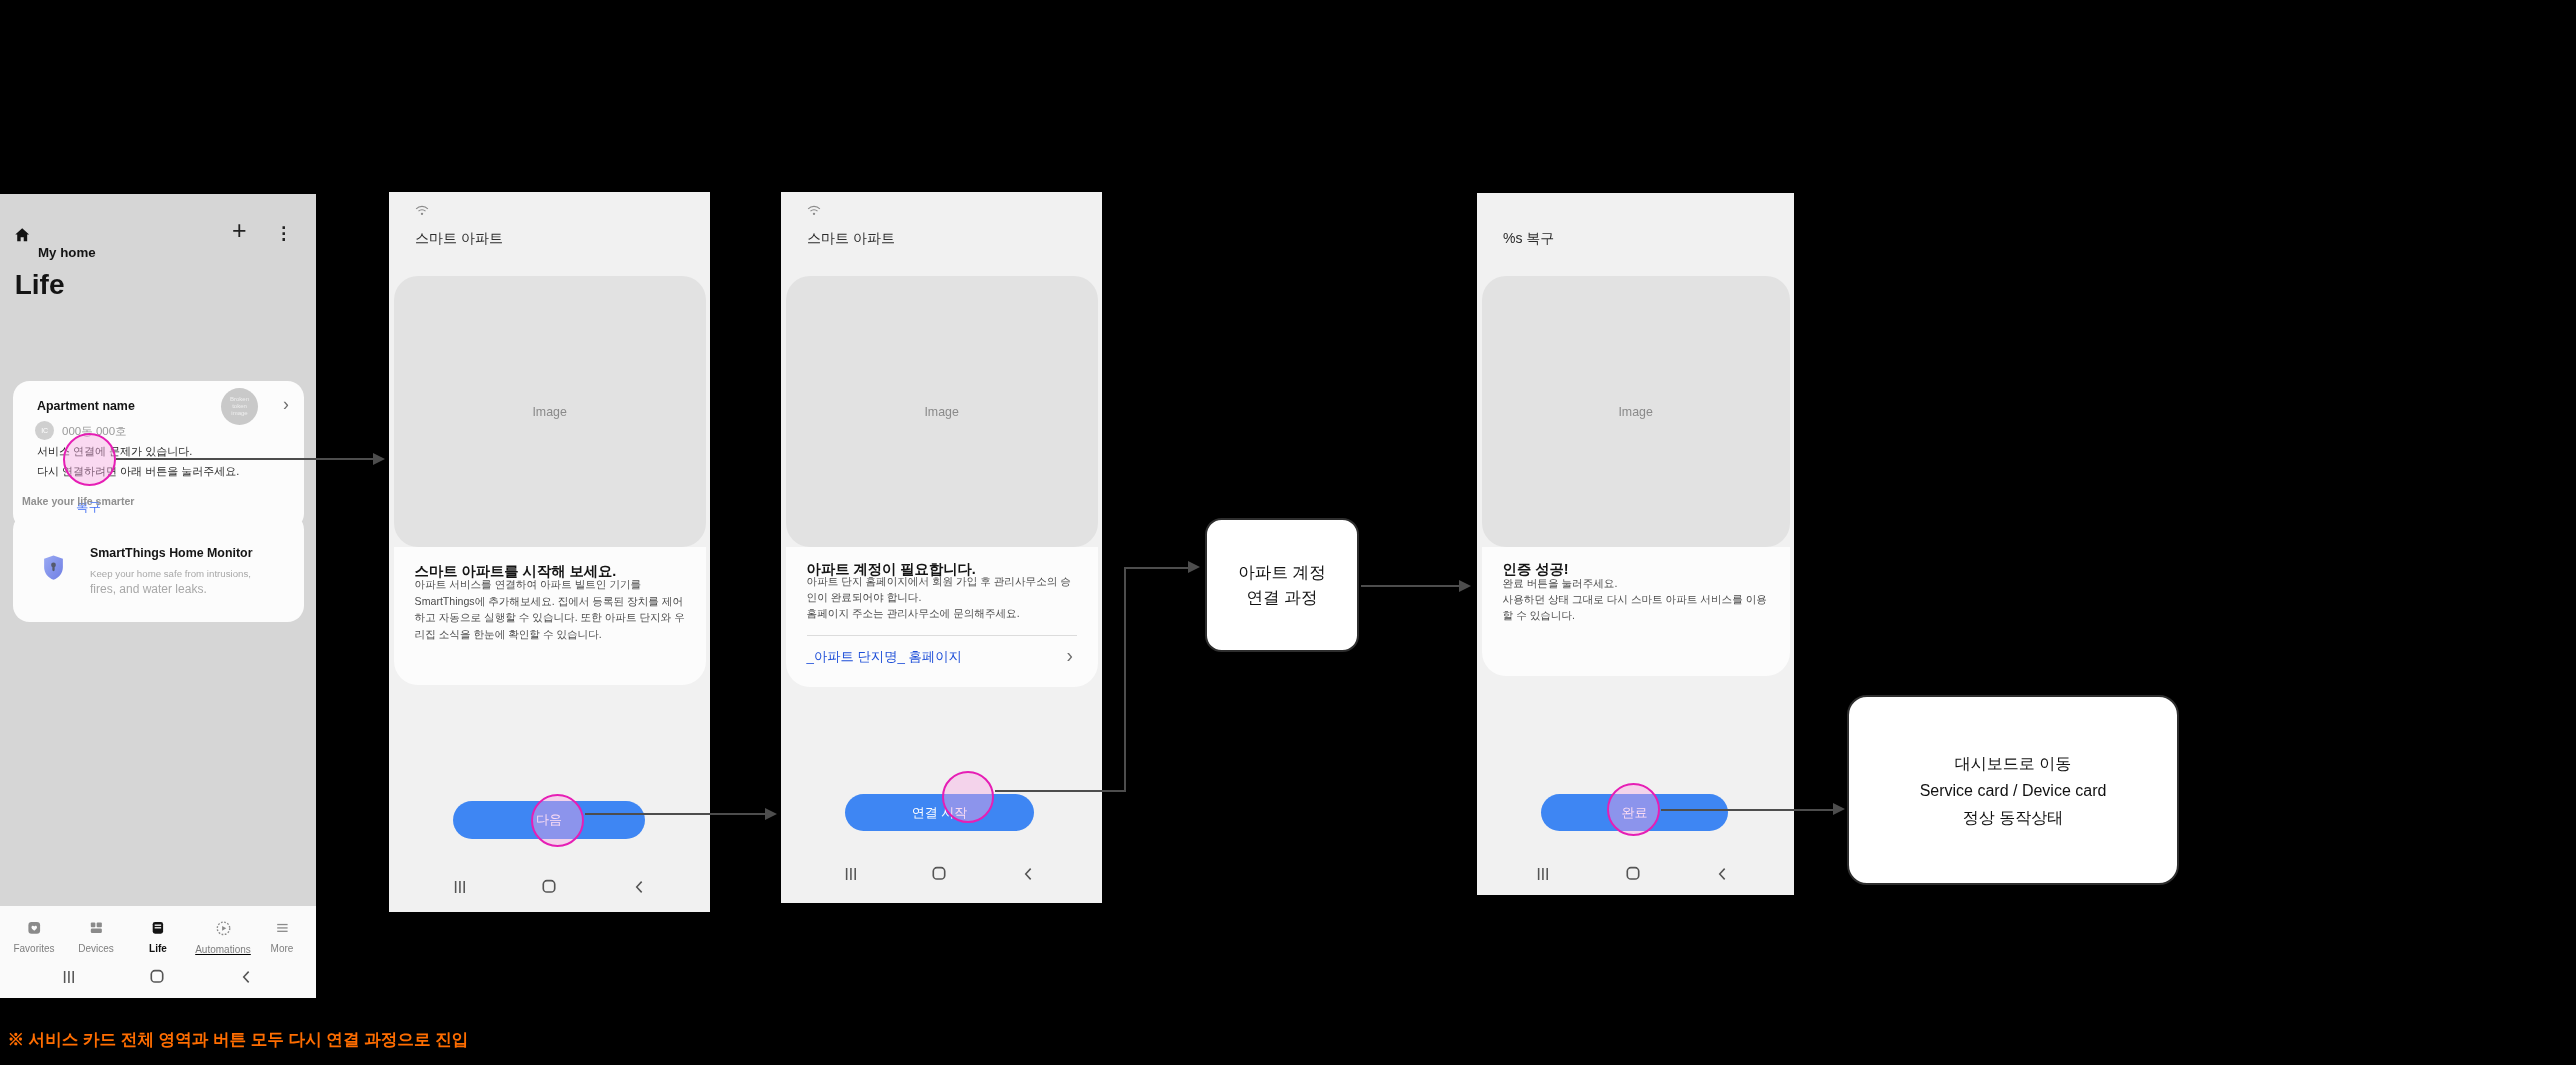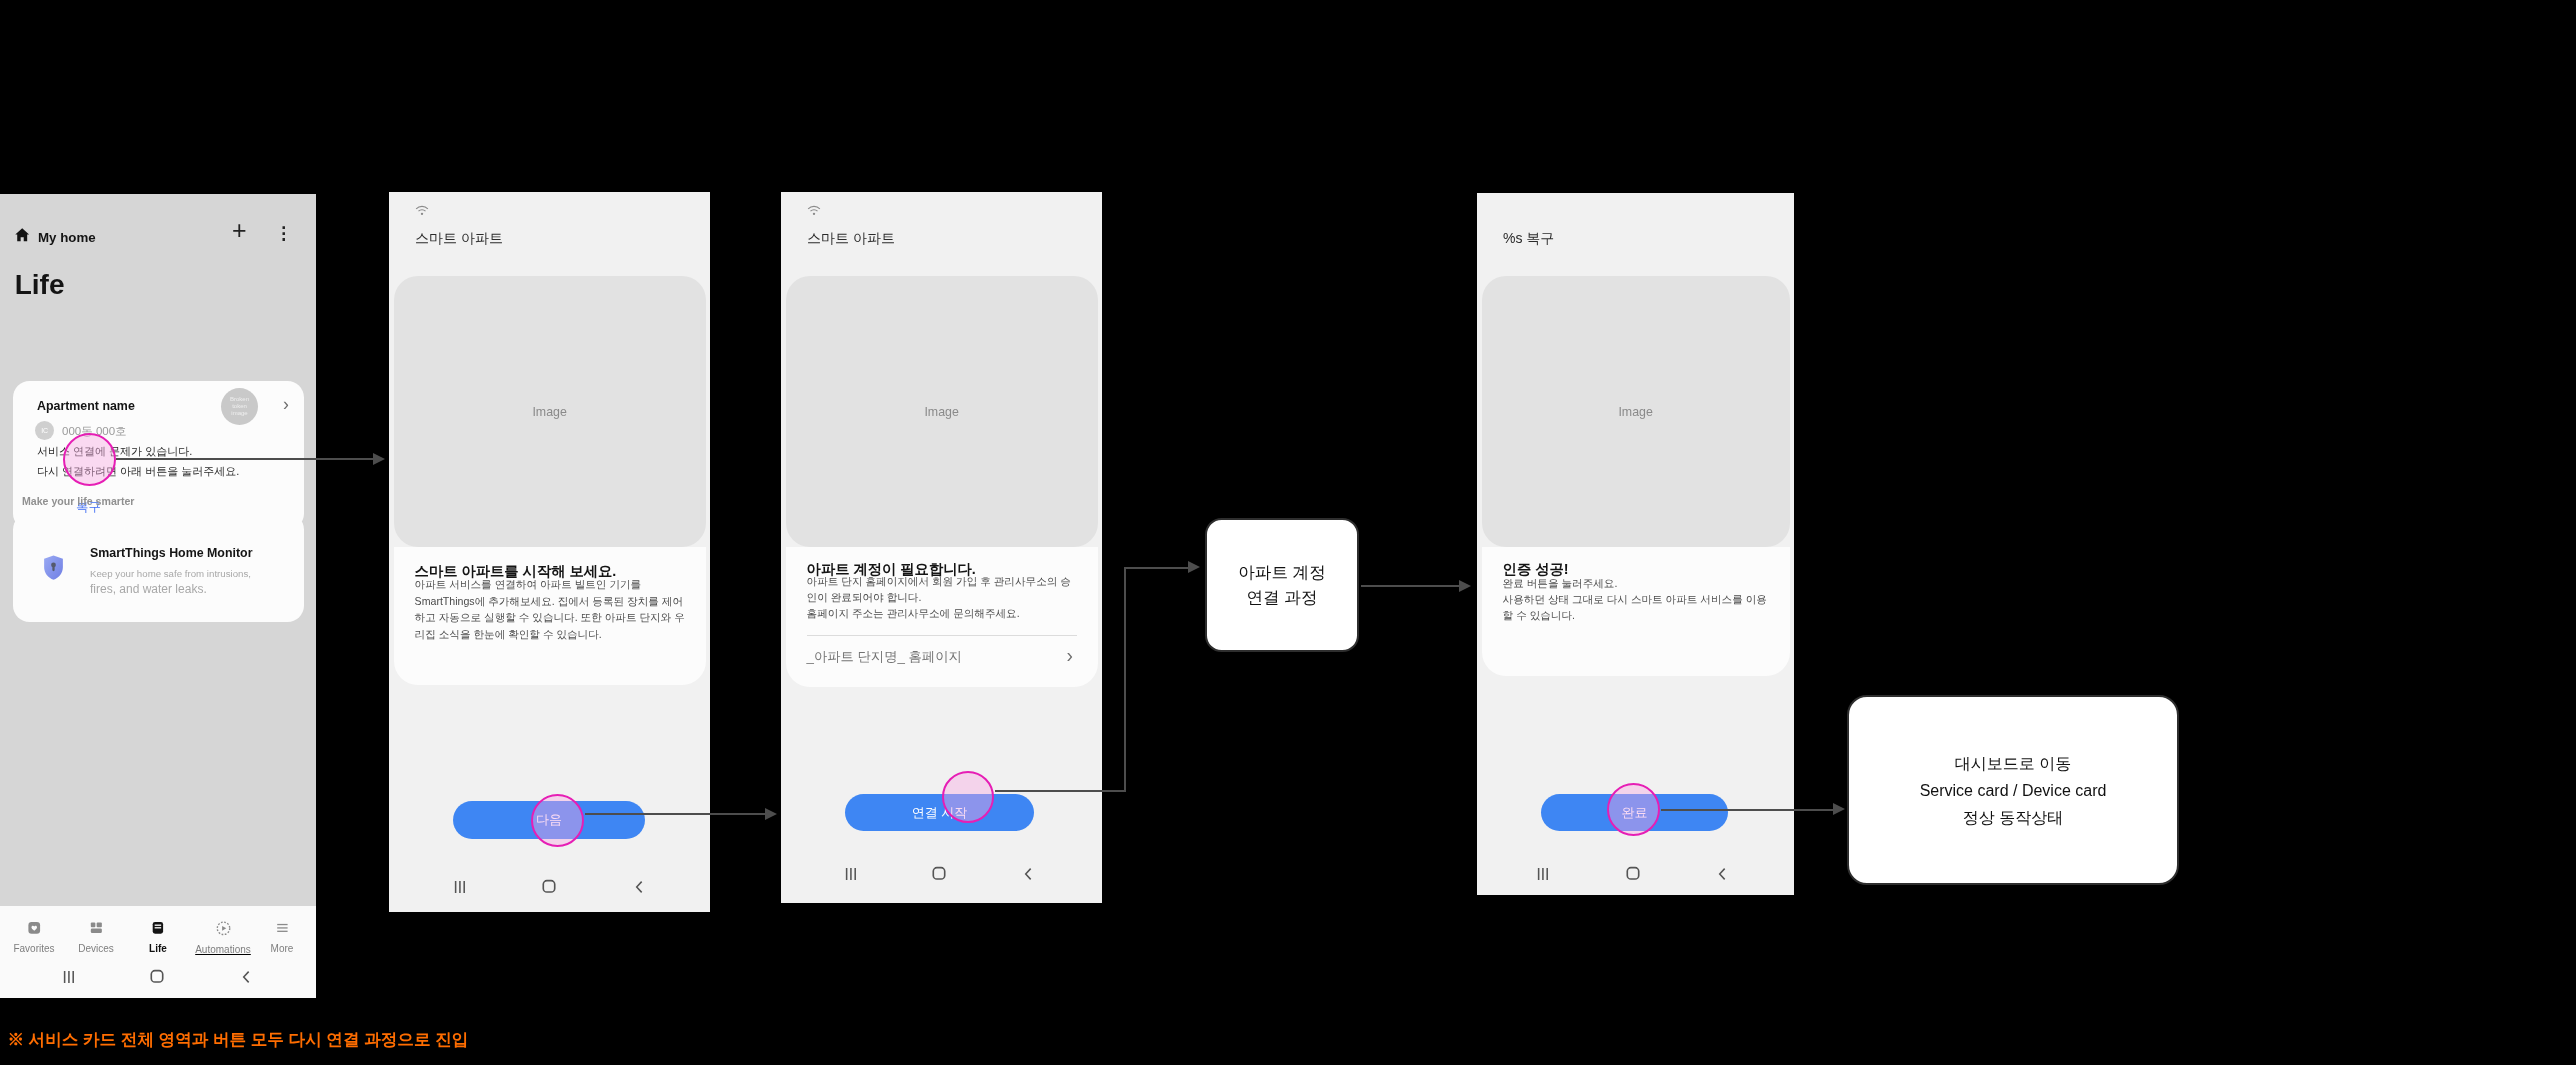--- a/index.html
+++ b/index.html
@@ -33,21 +33,21 @@
 <body>
 
 <div class="canvas">
 
   <section class="screen" style="left:0;top:194px;width:316px;height:804px;background:#D6D6D6;">
     <span class="abs" style="left:13px;top:32px;">
       <svg width="18.4" height="18.4" viewBox="0 0 24 24">
           <path d="M12 3 L21 11 H18.5 V20 H14 v-5.2 h-4 V20 H5.5 V11 H3 Z" fill="#141414"></path>
         </svg>
     </span>
-    <span class="abs" style="left:38px;top:36px;font-size:13.3px;font-weight:700;color:#141414;">My home</span>
+    <span class="abs" style="left:38px;top:51px;font-size:13.3px;font-weight:700;color:#141414;">My home</span>
     <span class="abs" style="left:232px;top:22px;font-size:25px;font-weight:300;color:#222;">+</span>
     <span class="abs" style="left:275px;top:28.5px;font-size:17.5px;font-weight:700;color:#222;">⋮</span>
 
     <span class="abs" style="left:14.7px;top:75px;font-size:28px;font-weight:700;color:#141414;">Life</span>
 
     <div class="card" style="left:13px;top:139px;width:291px;height:149px;margin-top:48px;">
       <span class="abs" style="left:24px;top:17.5px;font-size:12.4px;font-weight:700;color:#141414;">Apartment name</span>
       <div class="abs" style="left:208px;top:7.4px;width:37px;height:37px;border-radius:50%;background:#C9C9C9;display:flex;align-items:center;justify-content:center;text-align:center;">
         <span style="font-size:6px;line-height:7px;color:#EFEFEF;width:28px;">Broken token image</span>
       </div>
@@ -177,21 +177,21 @@
     </span>
     <span class="hdr-title" style="left:26px;top:38px;">스마트 아파트</span>
     <div class="img-card" style="left:4.6px;top:84px;width:312px;height:271px;">
       <span>Image</span>
     </div>
     <div class="wcard" style="left:4.6px;top:355px;width:312px;height:140px;">
       <span class="abs" style="left:21px;top:13px;font-size:14.3px;font-weight:700;color:#141414;">아파트 계정이 필요합니다.</span>
       <p class="abs body-txt" style="left:21px;top:26px;width:272px;margin:0;line-height:16px;">아파트 단지 홈페이지에서 회원 가입 후 관리사무소의 승인이 완료되어야 합니다.</p>
       <p class="abs body-txt" style="left:21px;top:58px;width:272px;margin:0;line-height:16px;">홈페이지 주소는 관리사무소에 문의해주세요.</p>
       <div class="abs" style="left:21px;top:88px;width:270px;height:0.9px;background:#DCDCDC;"></div>
-      <span class="abs" style="left:21px;top:101px;font-size:13.3px;color:#737373;">_아파트 단지명_ 홈페이지</span>
+      <span class="abs" style="left:21px;top:101px;font-size:13.3px;color:#1d4ed8;">_아파트 단지명_ 홈페이지</span>
       <span class="abs chev" style="left:281px;top:99px;font-size:19.3px;">›</span>
     </div>
     <div class="btn" style="left:64px;top:602px;width:189px;height:37px;">
       <span>연결 시작</span>
     </div>
     <span class="gest" style="left:70px;top:675px;"><svg width="12" height="14" viewBox="0 0 14 16">
           <rect x="1" y="1" width="1.8" height="14" fill="#555"></rect>
           <rect x="6" y="1" width="1.8" height="14" fill="#555"></rect>
           <rect x="11" y="1" width="1.8" height="14" fill="#555"></rect>
         </svg></span>

